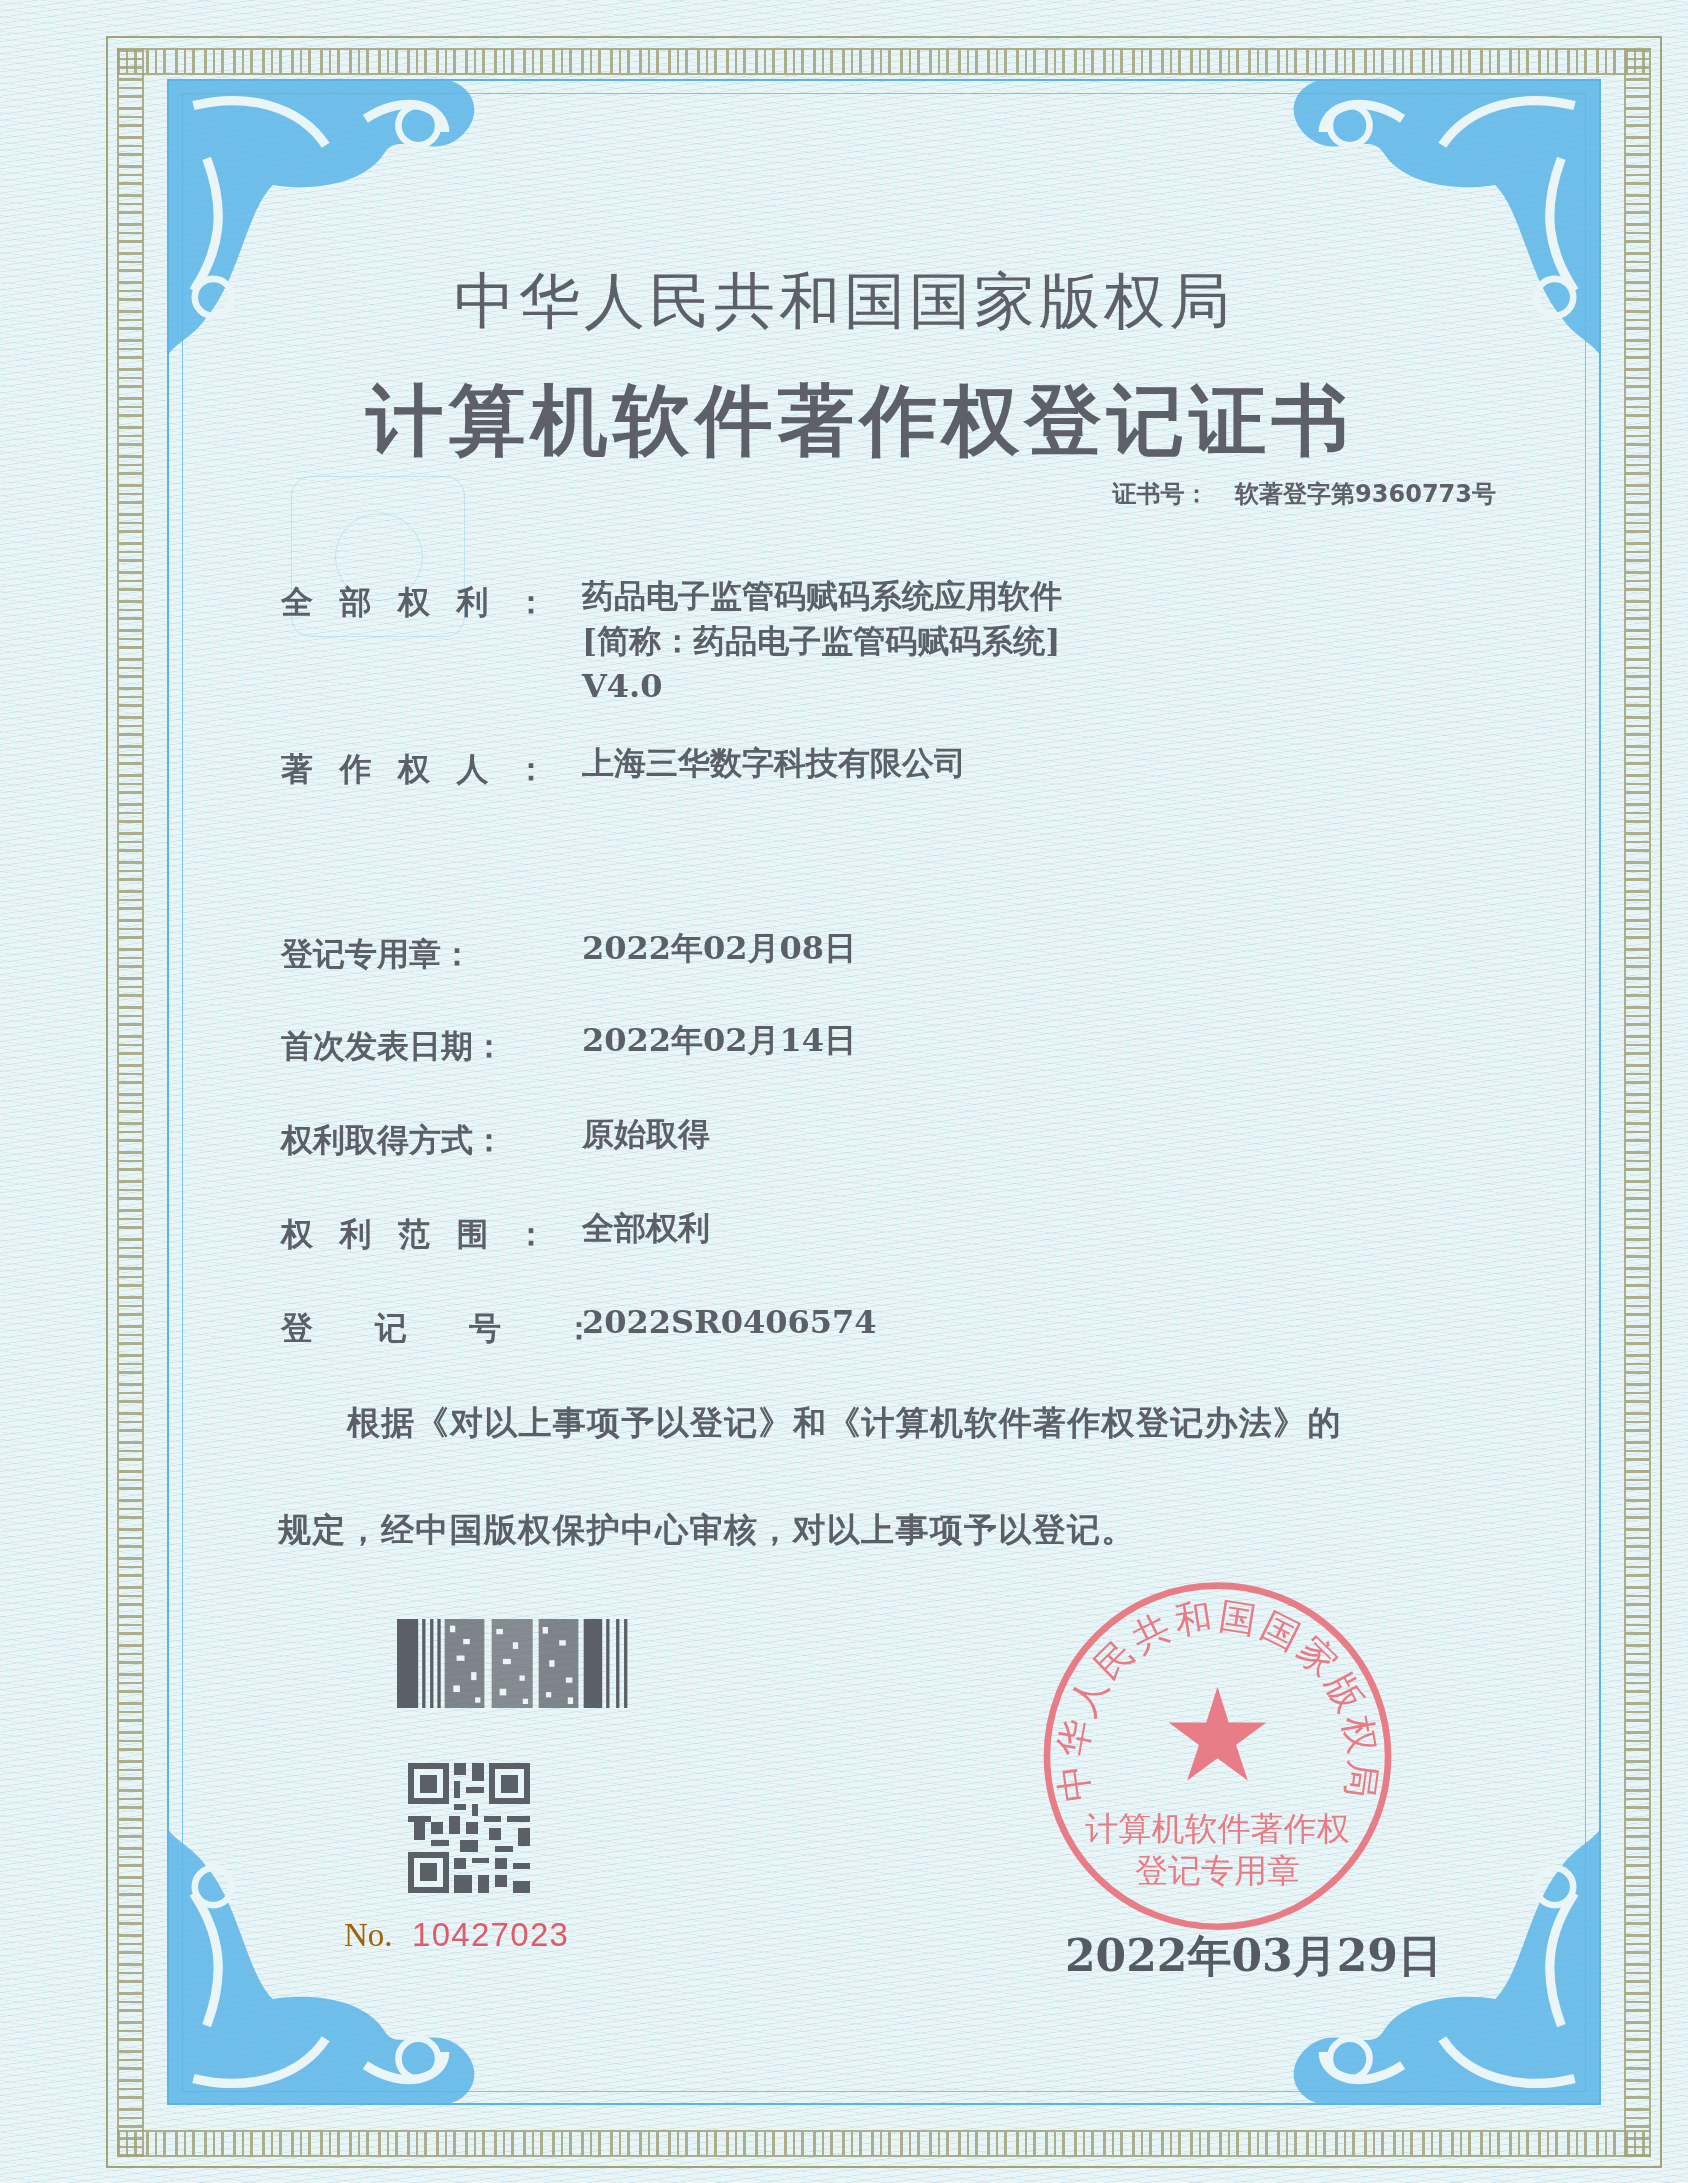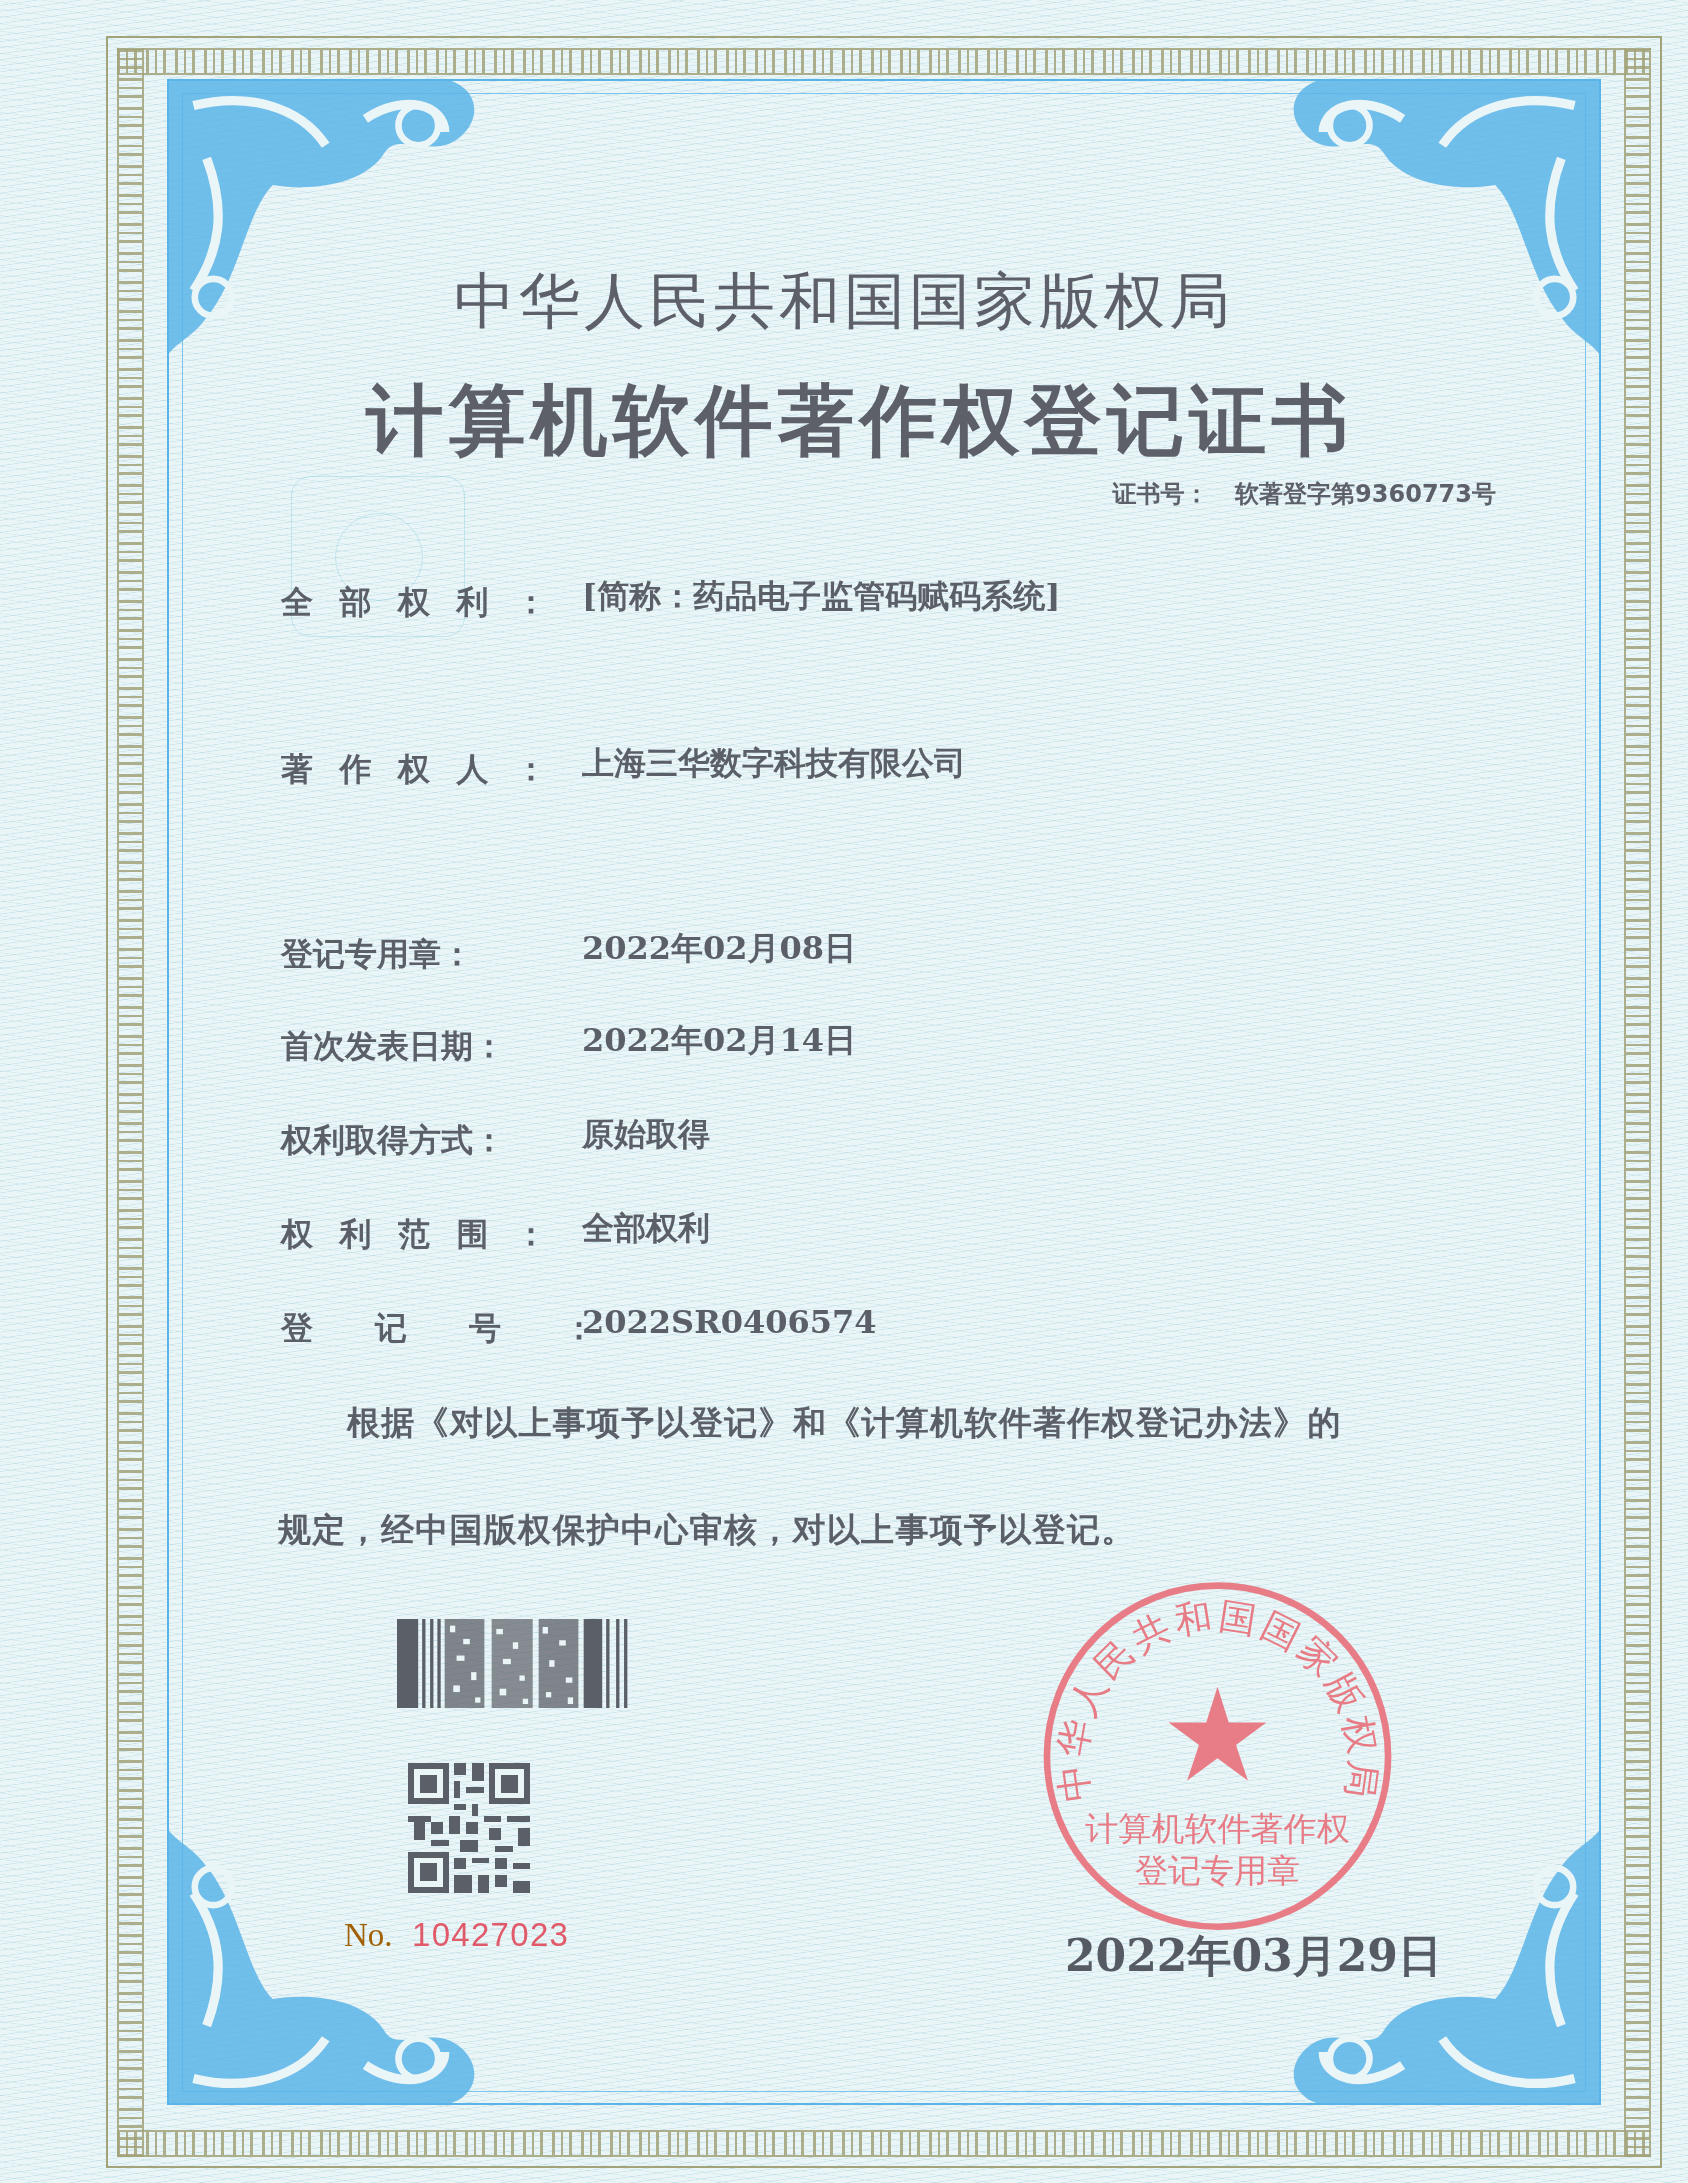--- a/index.html
+++ b/index.html
@@ -108,21 +108,23 @@
 
 <div class="title1">中华人民共和国国家版权局</div>
 <div class="title2">计算机软件著作权登记证书</div>
 <div class="certno">
   <span>证书号：</span><span class="sep"></span><span>软著登字第9360773号</span>
 </div>
 
 <div class="row" style="top:581px">
   <span class="label spread4">全部权利：</span>
   <div class="value">
+    <div>药品电子监管码赋码系统应用软件</div>
     <div>[简称：药品电子监管码赋码系统]</div>
+    <div>V4.0</div>
   </div>
 </div>
 
 <div class="row" style="top:748px">
   <span class="label spread4">著作权人：</span>
   <span class="value">上海三华数字科技有限公司</span>
 </div>
 
 <div class="row" style="top:933px">
   <span class="label">登记专用章：</span>

